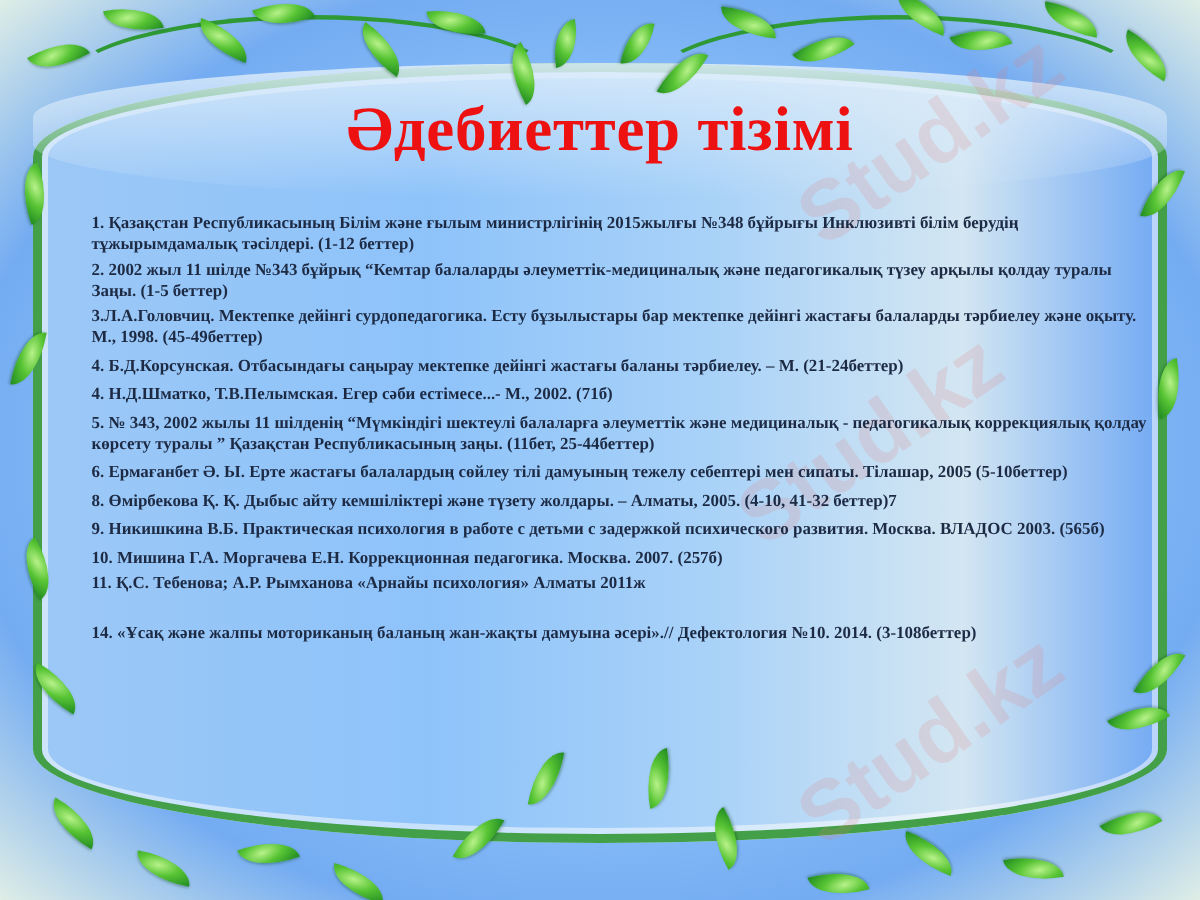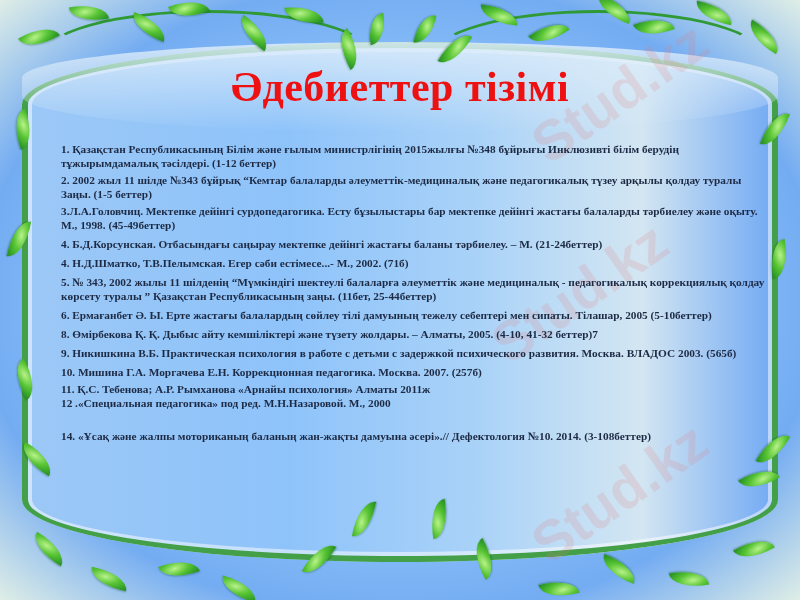--- a/index.html
+++ b/index.html
@@ -121,16 +121,15 @@
     <div class="ref">2. 2002 жыл 11 шілде №343 бұйрық “Кемтар балаларды әлеуметтік-медициналық және педагогикалық түзеу арқылы қолдау туралы Заңы.  (1-5 беттер)</div>
     <div class="ref">3.Л.А.Головчиц. Мектепке дейінгі сурдопедагогика. Есту бұзылыстары бар мектепке дейінгі жастағы балаларды тәрбиелеу және оқыту.   М., 1998.  (45-49беттер)</div>
     <div class="ref" style="margin-top:5px">4. Б.Д.Корсунская. Отбасындағы саңырау мектепке дейінгі жастағы баланы тәрбиелеу. – М. (21-24беттер)</div>
     <div class="ref" style="margin-top:5px">4. Н.Д.Шматко, Т.В.Пелымская. Егер сәби естімесе...- М., 2002.  (71б)</div>
     <div class="ref" style="margin-top:5px">5. № 343, 2002 жылы 11 шілденің “Мүмкіндігі шектеулі балаларға әлеуметтік және медициналық - педагогикалық коррекциялық  қолдау көрсету туралы ” Қазақстан Республикасының заңы. (11бет,  25-44беттер)</div>
     <div class="ref" style="margin-top:5px">6.  Ермағанбет Ә. Ы. Ерте жастағы  балалардың  сөйлеу тілі дамуының тежелу себептері мен сипаты. Тілашар, 2005  (5-10беттер)</div>
     <div class="ref" style="margin-top:5px">8.  Өмірбекова Қ. Қ. Дыбыс айту кемшіліктері және түзету жолдары. – Алматы, 2005.  (4-10, 41-32 беттер)7</div>
     <div class="ref" style="margin-top:5px">9. Никишкина В.Б. Практическая психология в работе с детьми с задержкой психического развития. Москва. ВЛАДОС 2003. (565б)</div>
     <div class="ref" style="margin-top:5px">10. Мишина Г.А. Моргачева Е.Н. Коррекционная педагогика. Москва. 2007. (257б)</div>
     <div class="ref" style="margin-bottom:0">11. Қ.С. Тебенова; А.Р. Рымханова «Арнайы психология» Алматы 2011ж</div>
-    <div class="ref" style="margin-bottom:0">12 .«Специальная педагогика» под ред. М.Н.Назаровой.   М., 2000</div>
     <div class="ref gap">14. «Ұсақ және жалпы моториканың баланың жан-жақты дамуына әсері».// Дефектология №10. 2014. (3-108беттер)</div>
   </div>
 </div>
 
 </body></html>

